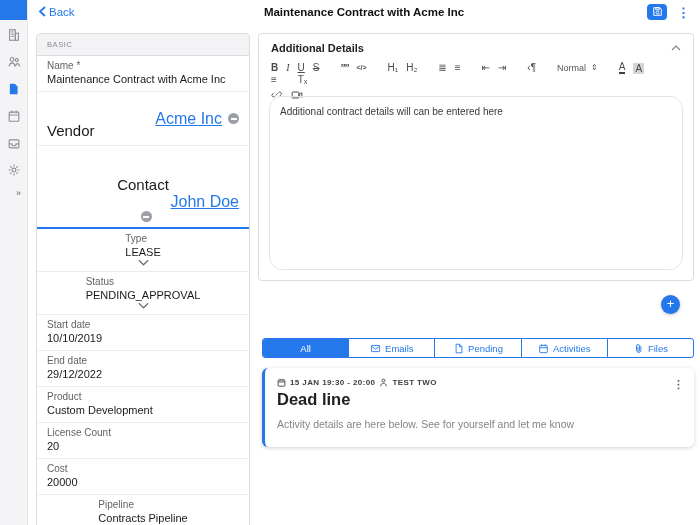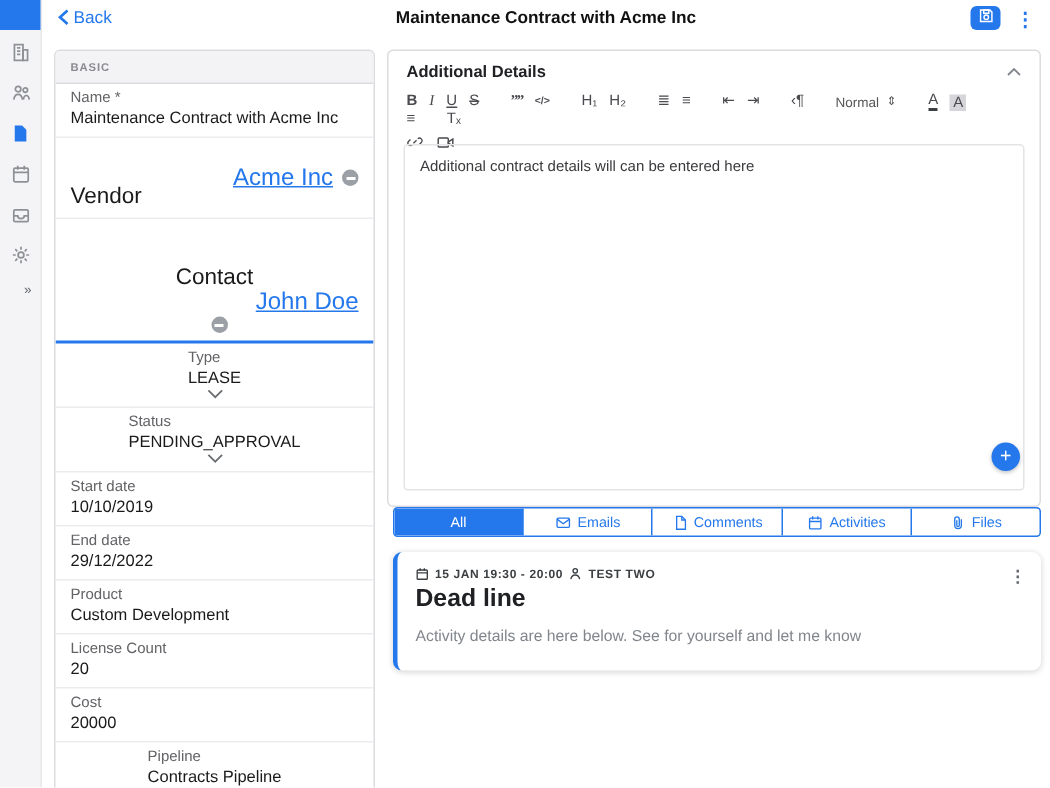--- a/index.html
+++ b/index.html
@@ -26,63 +26,63 @@
   .rail-icons { display:flex; flex-direction:column; align-items:center; padding-top:9px; gap:11px; }
   .sb-btn { width:16px; height:16px; display:flex; align-items:center; justify-content:center;
             color:var(--gray); cursor:pointer; }
   .sb-btn.active { color:var(--accent); }
   .rail-expand { text-align:right; padding:8px 6px 0 0; font-size:9px; color:#5f6368; cursor:pointer; }
 
   
   .form-card { position:absolute; left:36px; top:33px; width:214px; background:#fff;
                border:1px solid var(--border); border-radius:4px; overflow:hidden; }
   .sec-head { background:#f3f3f5; border-bottom:1px solid var(--border); padding:6px 10px;
-              font-size:7.5px; letter-spacing:.6px; color:#8a8a90; font-weight:bold;
+              font-size:7.5px; letter-spacing:.6px; color:#8a8a90; font-weight:normal;
               display:flex; align-items:center; justify-content:space-between; cursor:pointer; }
   .sec-head.gapped { border-top:1px solid var(--border); }
   .sec-gap { height:8px; background:#fff; }
   .field { padding:4px 10px 5px; border-bottom:1px solid var(--rowline); cursor:text; }
   .flabel { font-size:10px; color:#636367; margin-bottom:2px; }
   .fvalue { font-size:11px; color:#1a1a1c; line-height:13px; }
   .row-inline { display:flex; align-items:center; padding:6px 10px; border-bottom:1px solid var(--rowline); }
   .row-inline .rlabel { font-size:15px; color:#1a1a1c;margin-top:24px; }
   .row-inline.focused { border-bottom:2px solid var(--accent); padding-bottom:5px;flex-direction:column; }
   .rlink { margin-left:auto; font-size:16px; color:var(--accent); text-decoration:underline; cursor:pointer; }
   .minus-btn { width:11px; height:11px; border-radius:50%; background:#9aa0a6; margin-left:6px;
                position:relative; cursor:pointer; flex:0 0 auto; }
   .minus-btn::after { content:""; position:absolute; left:2.5px; top:5px; width:6px; height:1.5px; background:#fff; }
   .sel-row { display:flex; align-items:center; cursor:pointer;flex-direction:column; }
   .sel-row .sel-col { flex:1; }
   .chev { color:#6b6e73; display:flex; align-items:center; }
   .swatch { margin-left:12px; flex:1; height:17px; border-radius:2px; cursor:pointer; }
 
   
   .rpanel { position:absolute; left:258px; top:33px; width:436px; bottom:0; }
-  .details-card { position:absolute; left:0; top:0; right:0; height:305px;
+  .details-card { position:absolute; left:0; top:0; right:0; height:248px;
                   border:1px solid var(--border); border-radius:4px; background:#fff; }
   .details-head { display:flex; align-items:center; justify-content:space-between; padding:8px 12px 4px; }
   .details-title { font-size:11px; font-weight:bold; color:#202124; }
   .collapse-btn { color:#80868b; cursor:pointer; display:flex; }
   .toolbar { padding:4px 12px 2px; }
   .tb-row { display:flex; align-items:center; flex-wrap:wrap; margin-bottom:3px; }
   .tb-group { display:flex; align-items:center; margin-right:13px; }
   .tb-btn { font-size:10px; color:#4a4a4f; margin-right:8px; cursor:pointer; line-height:12px;
             display:inline-flex; align-items:center; }
   .g-b { font-weight:bold; }
   .g-i { font-style:italic; font-family:"Liberation Serif", serif; }
   .g-u { text-decoration:underline; }
   .g-s { text-decoration:line-through; }
   .g-q { font-family:"Liberation Serif", serif; font-weight:bold; letter-spacing:-1px; }
   .g-c { font-size:7px; font-weight:bold; }
   .g-color { border-bottom:2px solid #3c4043; line-height:10px; }
   .g-bg { background:#d6d6da; padding:0 2px; line-height:11px; }
   .g-fmt { font-size:9px; color:#555; }
   .fmt-suffix { font-size:8px; margin-left:5px; color:#555; }
   .editor { position:absolute; left:10px; right:10px; top:62px; bottom:10px;
-            border:1px solid #e4e4e7; border-radius:3px; padding:9px 10px; cursor:text; }
+            border:1px solid #e4e4e7; border-radius:13px; padding:9px 10px; cursor:text; }
   .editor-text { font-size:10px; color:#3a3a3e; }
 
   .fab { position:absolute; top:262px; right:14px; width:19px; height:19px; border-radius:50%;
          background:var(--accent); color:#fff; font-size:13px; line-height:18px; text-align:center;
          cursor:pointer; box-shadow:0 1px 3px rgba(0,0,0,.25); }
 
   .tabs { position:absolute; left:4px; right:0; top:305px; height:20px; display:flex;
           border:1px solid var(--accent); border-radius:3px; overflow:hidden; background:#fff; }
   .tab { flex:1; display:flex; align-items:center; justify-content:center; gap:4px;
          font-size:9.5px; color:var(--accent); border-right:1px solid var(--accent); cursor:pointer; }
@@ -379,21 +379,21 @@
         </span>
         <span>Emails</span>
       </div>
       <div class="tab">
         <span class="ticon">
           <svg width="11" height="11" viewBox="0 0 16 16" fill="none" stroke="currentColor" stroke-width="1.3">
             <path d="M4.5 1.8h5l3.5 3.5v9H4.5z"></path>
             <path d="M9.5 1.8v3.5H13"></path>
           </svg>
         </span>
-        <span>Comments</span>
+        <span>Pending</span>
       </div>
       <div class="tab">
         <span class="ticon">
           <svg width="11" height="11" viewBox="0 0 16 16" fill="none" stroke="currentColor" stroke-width="1.3">
             <rect x="2.5" y="3.5" width="11" height="10.5" rx="1"></rect>
             <path d="M2.5 6.8h11M5.5 1.8v3M10.5 1.8v3"></path>
           </svg>
         </span>
         <span>Activities</span>
       </div>

